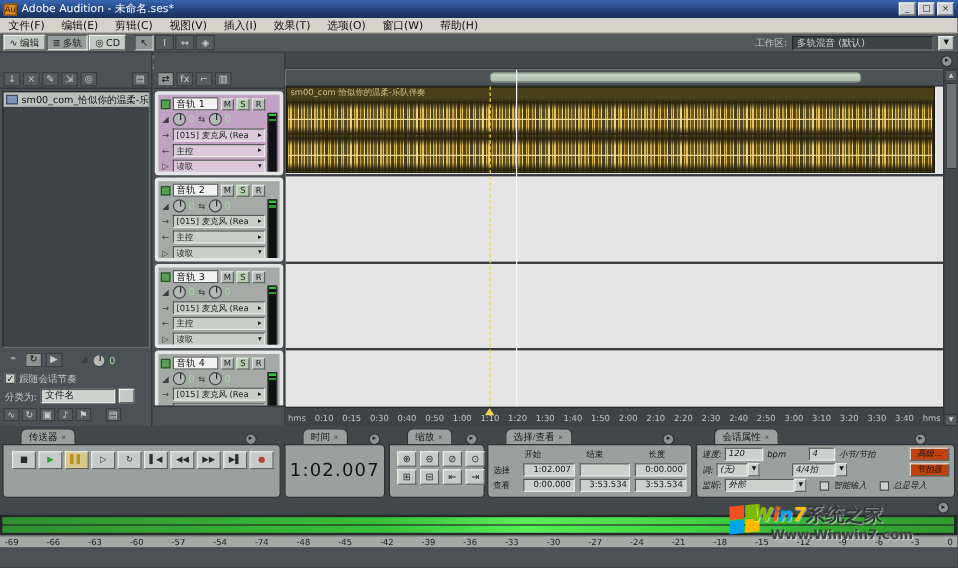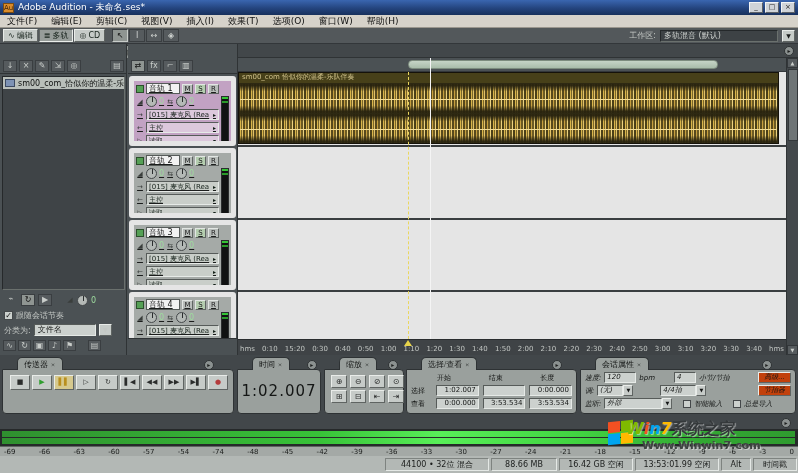--- a/index.html
+++ b/index.html
@@ -82,21 +82,21 @@
     border:1px solid; border-color:#565b59 #e6eae7 #e6eae7 #565b59; padding:0 3px; line-height:10px; }
   .ffilters { position:absolute; left:3px; top:296px; display:flex; gap:2px; }
   .ffilters .fico { width:13px; height:11px; }
 
   
   .trackcol { position:absolute; left:128px; top:44px; width:110px; height:311px;
     background:#4b5154; border-right:1px solid #2f3335; }
   .ticons { position:absolute; left:0; top:14px; width:110px; height:16px;
     display:flex; align-items:center; gap:2px; padding:0 3px; border-bottom:1px solid #2f3335; }
   .track { position:absolute; left:1px; width:107px; height:70px;
-    background:#a5aaa7; border:5px solid #e5e5e5; border-radius:3px; overflow:hidden;text-decoration:underline; }
+    background:#a5aaa7; border:3px solid #e5e5e5; border-radius:3px; overflow:hidden; }
   .track.pink { background:#c2a2c3; }
   .trow { display:flex; align-items:center; gap:2px; margin:2px 12px 0 2px; height:11px; }
   .chip { width:8px; height:8px; background:#55a055; border:1px solid #2c4f2c; flex:none; }
   .tname { flex:1; height:11px; background:#f2f2f2; border:1px solid #565b59;
     font-size:8px; padding:0 2px; line-height:9px; color:#111; white-space:nowrap; overflow:hidden; }
   .msr { width:11px; height:10px; flex:none; background:#b8bdba; border:1px solid;
     border-color:#e2e6e3 #5f6462 #5f6462 #e2e6e3; font-size:7px; line-height:8px; text-align:center; color:#222; }
   .msr.s { background:#b4cdaf; }
   .mini { font-size:7px; color:#3a3e3c; width:8px; text-align:center; }
   .tsel { flex:1; display:flex; align-items:center; height:11px; background:#c9cec9;
@@ -483,21 +483,21 @@
       <div class="wavech"></div>
     </div>
     <div class="lanesep" style="top:87px;"></div>
     <div class="lanesep" style="top:160px;"></div>
     <div class="lanesep" style="top:232px;"></div>
     <div class="cursor-dashed"></div>
     <div class="cursor-white"></div>
     <div class="ruler">
       <span>hms</span>
       <span>0:10</span>
-      <span>15:20</span>
+      <span>0:15</span>
       <span>0:30</span>
       <span>0:40</span>
       <span>0:50</span>
       <span>1:00</span>
       <span>1:10</span>
       <span>1:20</span>
       <span>1:30</span>
       <span>1:40</span>
       <span>1:50</span>
       <span>2:00</span>
@@ -662,29 +662,20 @@
       <span>-21</span>
       <span>-18</span>
     <span>-15</span>
       <span>-12</span>
       <span>-9</span>
     <span>-6</span>
       <span>-3</span>
       <span>0</span>
   </div>
 
-  <div class="statusbar">
-    <span class="sseg" style="flex:1;border-color:transparent;"></span>
-    <span class="sseg" style="width:104px;">44100 • 32位 混合</span>
-    <span class="sseg" style="width:66px;">88.66 MB</span>
-    <span class="sseg" style="width:74px;">16.42 GB 空闲</span>
-    <span class="sseg" style="width:84px;">13:53:01.99 空闲</span>
-    <span class="sseg" style="width:30px;">Alt</span>
-    <span class="sseg" style="width:44px;">时间戳</span>
-  </div>
 
   <div class="wmark">
     <span class="wflag">
       <i style="left:0;top:0;background:#f25022;"></i>
       <i style="left:13px;top:0;background:#7fba00;"></i>
       <i style="left:0;top:12px;background:#00a4ef;"></i>
       <i style="left:13px;top:12px;background:#ffb900;"></i>
     </span>
     <span class="wtext"><span style="color:#7fba00;">W</span><span style="color:#f25022;">i</span><span style="color:#00a4ef;">n</span><span style="color:#ffb900;">7</span><span style="color:#35393b;font-style:normal;">系统之家</span></span>
     <span class="wurl">Www.Winwin7.com</span>

